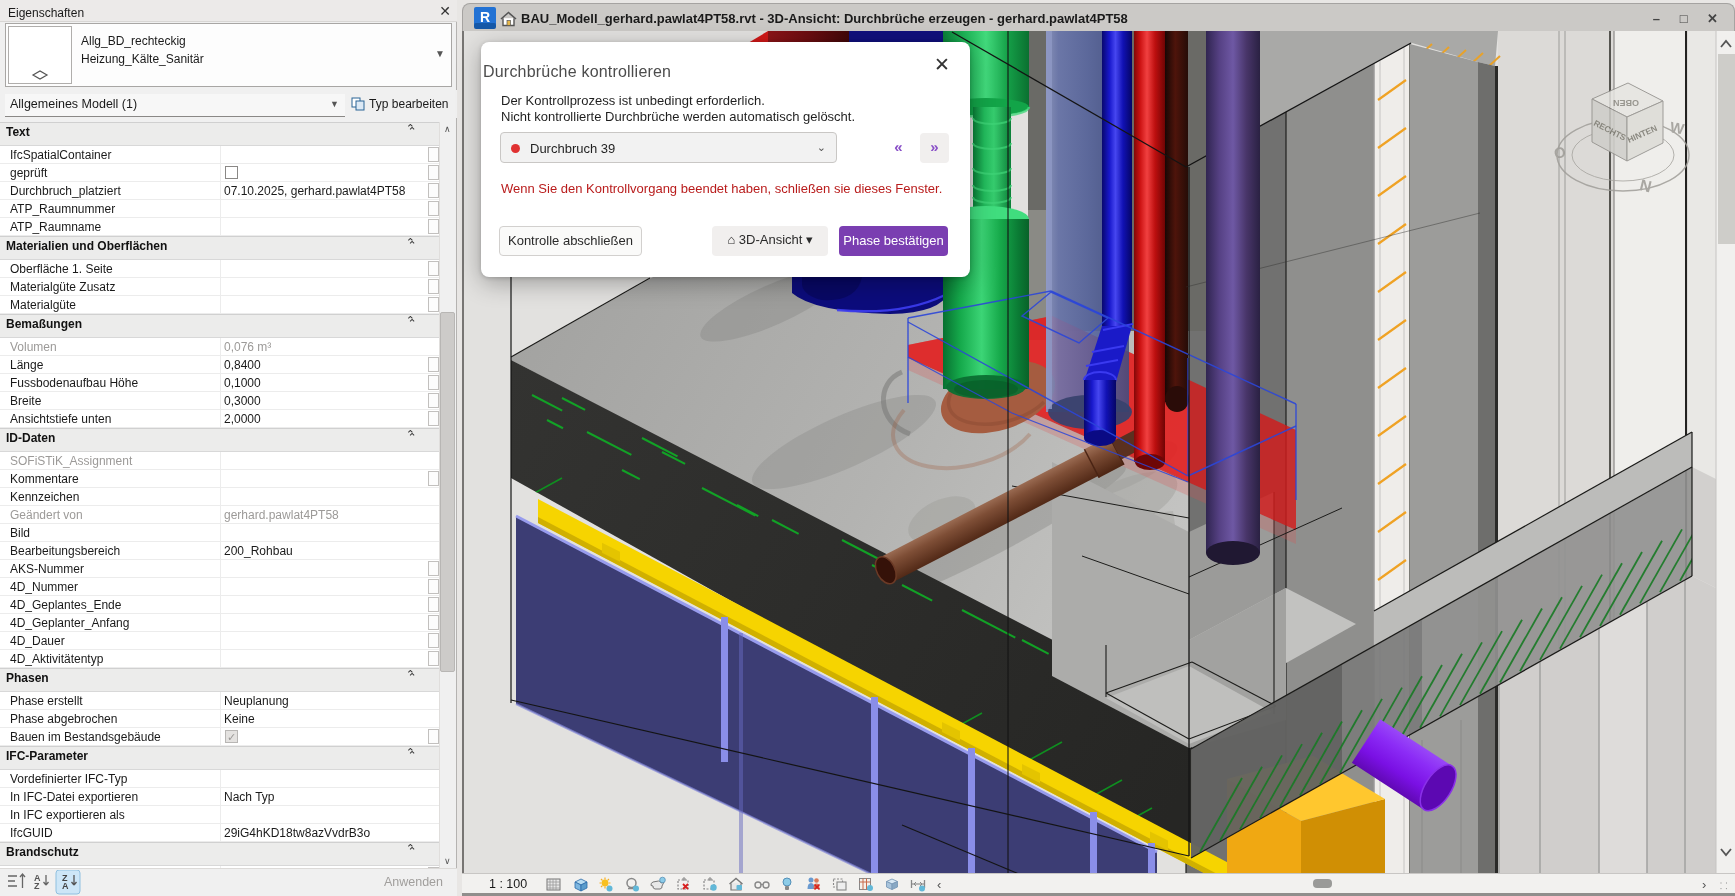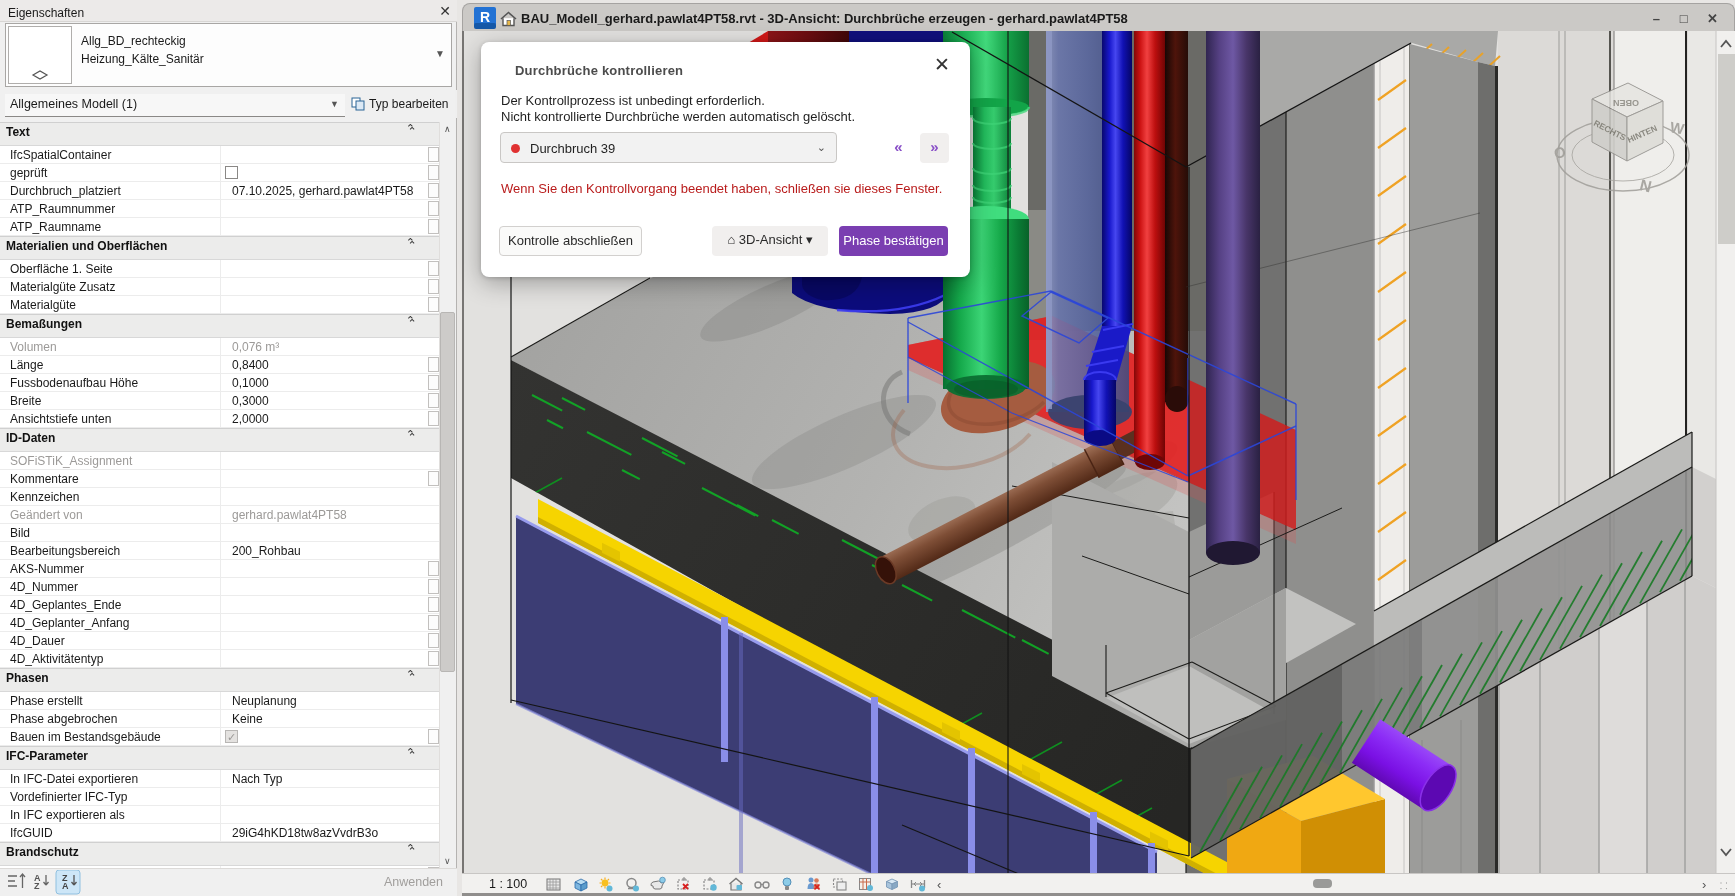--- a/index.html
+++ b/index.html
@@ -10,21 +10,21 @@
 #typebox .t1{position:absolute;left:75px;top:10px;font-size:12px;color:#1a1a1a}
 #typebox .t2{position:absolute;left:75px;top:28px;font-size:12px;color:#1a1a1a}
 #typebox .arr{position:absolute;right:6px;top:24px;color:#555;font-size:10px}
 #comborow{position:absolute;left:0px;top:90px;width:457px;height:28px;background:#f0f0f0}
 #combo{position:absolute;left:5px;top:4px;width:340px;height:23px;background:#f7f7f7;border-bottom:1px solid #8a8886;font-size:12.5px;color:#1a1a1a;padding:3px 0 0 5px}
 #combo .arr{position:absolute;right:6px;top:5px;color:#555;font-size:9px}
 #typbearb{position:absolute;left:351px;top:4px;width:100px;height:23px;font-size:12px;color:#1a1a1a;padding-top:3px}
 #tbl{position:absolute;left:0;top:122px;width:440px}
 .row{position:relative;height:18px;background:#fff;border-bottom:1px solid #ececec;font-size:12px;color:#1a1a1a;white-space:nowrap}
 .row .l{position:absolute;left:10px;top:2px}
-.row .v{position:absolute;left:232px;top:2px}
+.row .v{position:absolute;left:224px;top:2px}
 .row.g .l,.row.g .v{color:#9c9a98}
 .hdr{position:relative;height:24px;background:#ececeb;border-bottom:1px solid #d8d8d8;border-top:1px solid #d0d0d0;font-size:12px;font-weight:bold;color:#111;padding:2px 0 0 6px;white-space:nowrap}
 .hdr .pin{position:absolute;right:14px;top:2px;font-weight:normal;font-size:11px;color:#333}
 .cdiv{position:absolute;left:220px;top:0;bottom:0;width:1px;background:#ececec}
 .mb{position:absolute;right:1px;top:1px;width:11px;height:15px;background:#fcfcfc;border:1px solid #c2c0be}
 .cb{position:absolute;left:225px;top:2px;width:13px;height:13px;background:#fff;border:1px solid #8a8886}
 .cb.gc{background:#e4e2e0;border-color:#b8b6b4;color:#9a9896;font-size:11px;text-align:center;line-height:12px}
 #pscroll{position:absolute;right:0px;top:122px;width:17px;height:746px;background:#f0f0f0;border-left:1px solid #e0dedc}
 #pthumb{position:absolute;right:1px;top:190px;width:15px;height:360px;background:#cdcbc9;border:1px solid #b8b6b4;border-radius:2px}
 #pbottom{position:absolute;left:0;bottom:0;width:457px;height:28px;background:#f0f0f0;border-top:1px solid #dcdad8}
@@ -32,21 +32,21 @@
 #win{position:absolute;left:457px;top:0;width:1278px;height:896px;background:#e8e6e4}
 #wtitle{position:absolute;left:5px;top:3px;width:1273px;height:28px;background:#cbc9c6;border:1px solid #a5a3a1;border-bottom:none;border-radius:8px 8px 0 0;font-size:13px;font-weight:bold;color:#1a1a1a}
 #wtitle .txt{position:absolute;left:58px;top:7px}
 #wbtns{position:absolute;right:8px;top:7px;font-size:13px;color:#444;letter-spacing:8px}
 #view{position:absolute;left:5px;top:31px;width:1273px;height:843px;background:#e2e1df;border-left:2px solid #777573;overflow:hidden}
 #status{position:absolute;left:5px;top:873px;width:1273px;height:20px;background:#f2f1ef;border-top:1px solid #c8c6c4;font-size:12.5px;color:#1a1a1a}
 #wbot{position:absolute;left:5px;top:893px;width:1273px;height:3px;background:#908e8c}
 #scale{position:absolute;left:27px;top:3px}
 #dlg{position:absolute;left:481px;top:42px;width:489px;height:235px;background:#fff;border-radius:8px;box-shadow:0 6px 24px rgba(0,0,0,.30),0 1px 4px rgba(0,0,0,.18)}
 #dlg .x{position:absolute;right:20px;top:11px;font-size:19px;color:#333;font-weight:normal}
-#dlg h1{position:absolute;left:34px;top:21px;font-size:13px;font-weight:bold;color:#4c4c4c;letter-spacing:.2px}
+#dlg h1{position:absolute;left:2px;top:21px;font-size:16px;font-weight:normal;color:#4c4c4c;letter-spacing:.2px}
 #dlg .p1{position:absolute;left:20px;top:51px;font-size:13px;color:#1f1f1f;line-height:16px}
 #dlg .dd{position:absolute;left:19px;top:90px;width:337px;height:31px;background:#f2f2f2;border:1px solid #c9c7c5;border-radius:4px}
 #dlg .dd .dot{position:absolute;left:10px;top:11px;width:9px;height:9px;border-radius:50%;background:#e03131}
 #dlg .dd .dt{position:absolute;left:29px;top:8px;font-size:13px;color:#1f1f1f}
 #dlg .dd .ar{position:absolute;right:10px;top:8px;color:#555;font-size:11px}
 #dlg .nav{position:absolute;top:91px;width:29px;height:30px;border-radius:4px;background:#f1efee;color:#8a50c8;font-size:15px;font-weight:bold;text-align:center;line-height:28px}
 #dlg .p2{position:absolute;left:20px;top:139px;font-size:13px;color:#b91c1c}
 #dlg .btn{position:absolute;top:184px;height:30px;border-radius:4px;font-size:13px;color:#2a2a2a;text-align:center}
 #b1{left:18px;width:143px;background:#fafaf9;border:1px solid #d2d0ce;line-height:28px}
 #b2{left:231px;width:116px;background:#f1efee;line-height:28px}
@@ -215,26 +215,26 @@
         <span class="cdiv"></span>
       </div>
       <div class="row">
         <span class="l">Bauen im Bestandsgebäude</span>
         <span class="cb gc">✓</span>
         <span class="cdiv"></span>
         <span class="mb"></span>
       </div>
       <div class="hdr">IFC-Parameter<span class="pin">⌃<span style="position:relative;left:-11px;top:-3px">⌃</span></span></div>
       <div class="row">
+        <span class="l">Vordefinierter IFC-Typ</span>
+        <span class="cdiv"></span>
+      </div>
+      <div class="row">
         <span class="l">In IFC-Datei exportieren</span>
         <span class="v">Nach Typ</span>
-        <span class="cdiv"></span>
-      </div>
-      <div class="row">
-        <span class="l">Vordefinierter IFC-Typ</span>
         <span class="cdiv"></span>
       </div>
       <div class="row">
         <span class="l">In IFC exportieren als</span>
         <span class="cdiv"></span>
       </div>
       <div class="row">
         <span class="l">IfcGUID</span>
         <span class="v">29iG4hKD18tw8azVvdrB3o</span>
         <span class="cdiv"></span>

